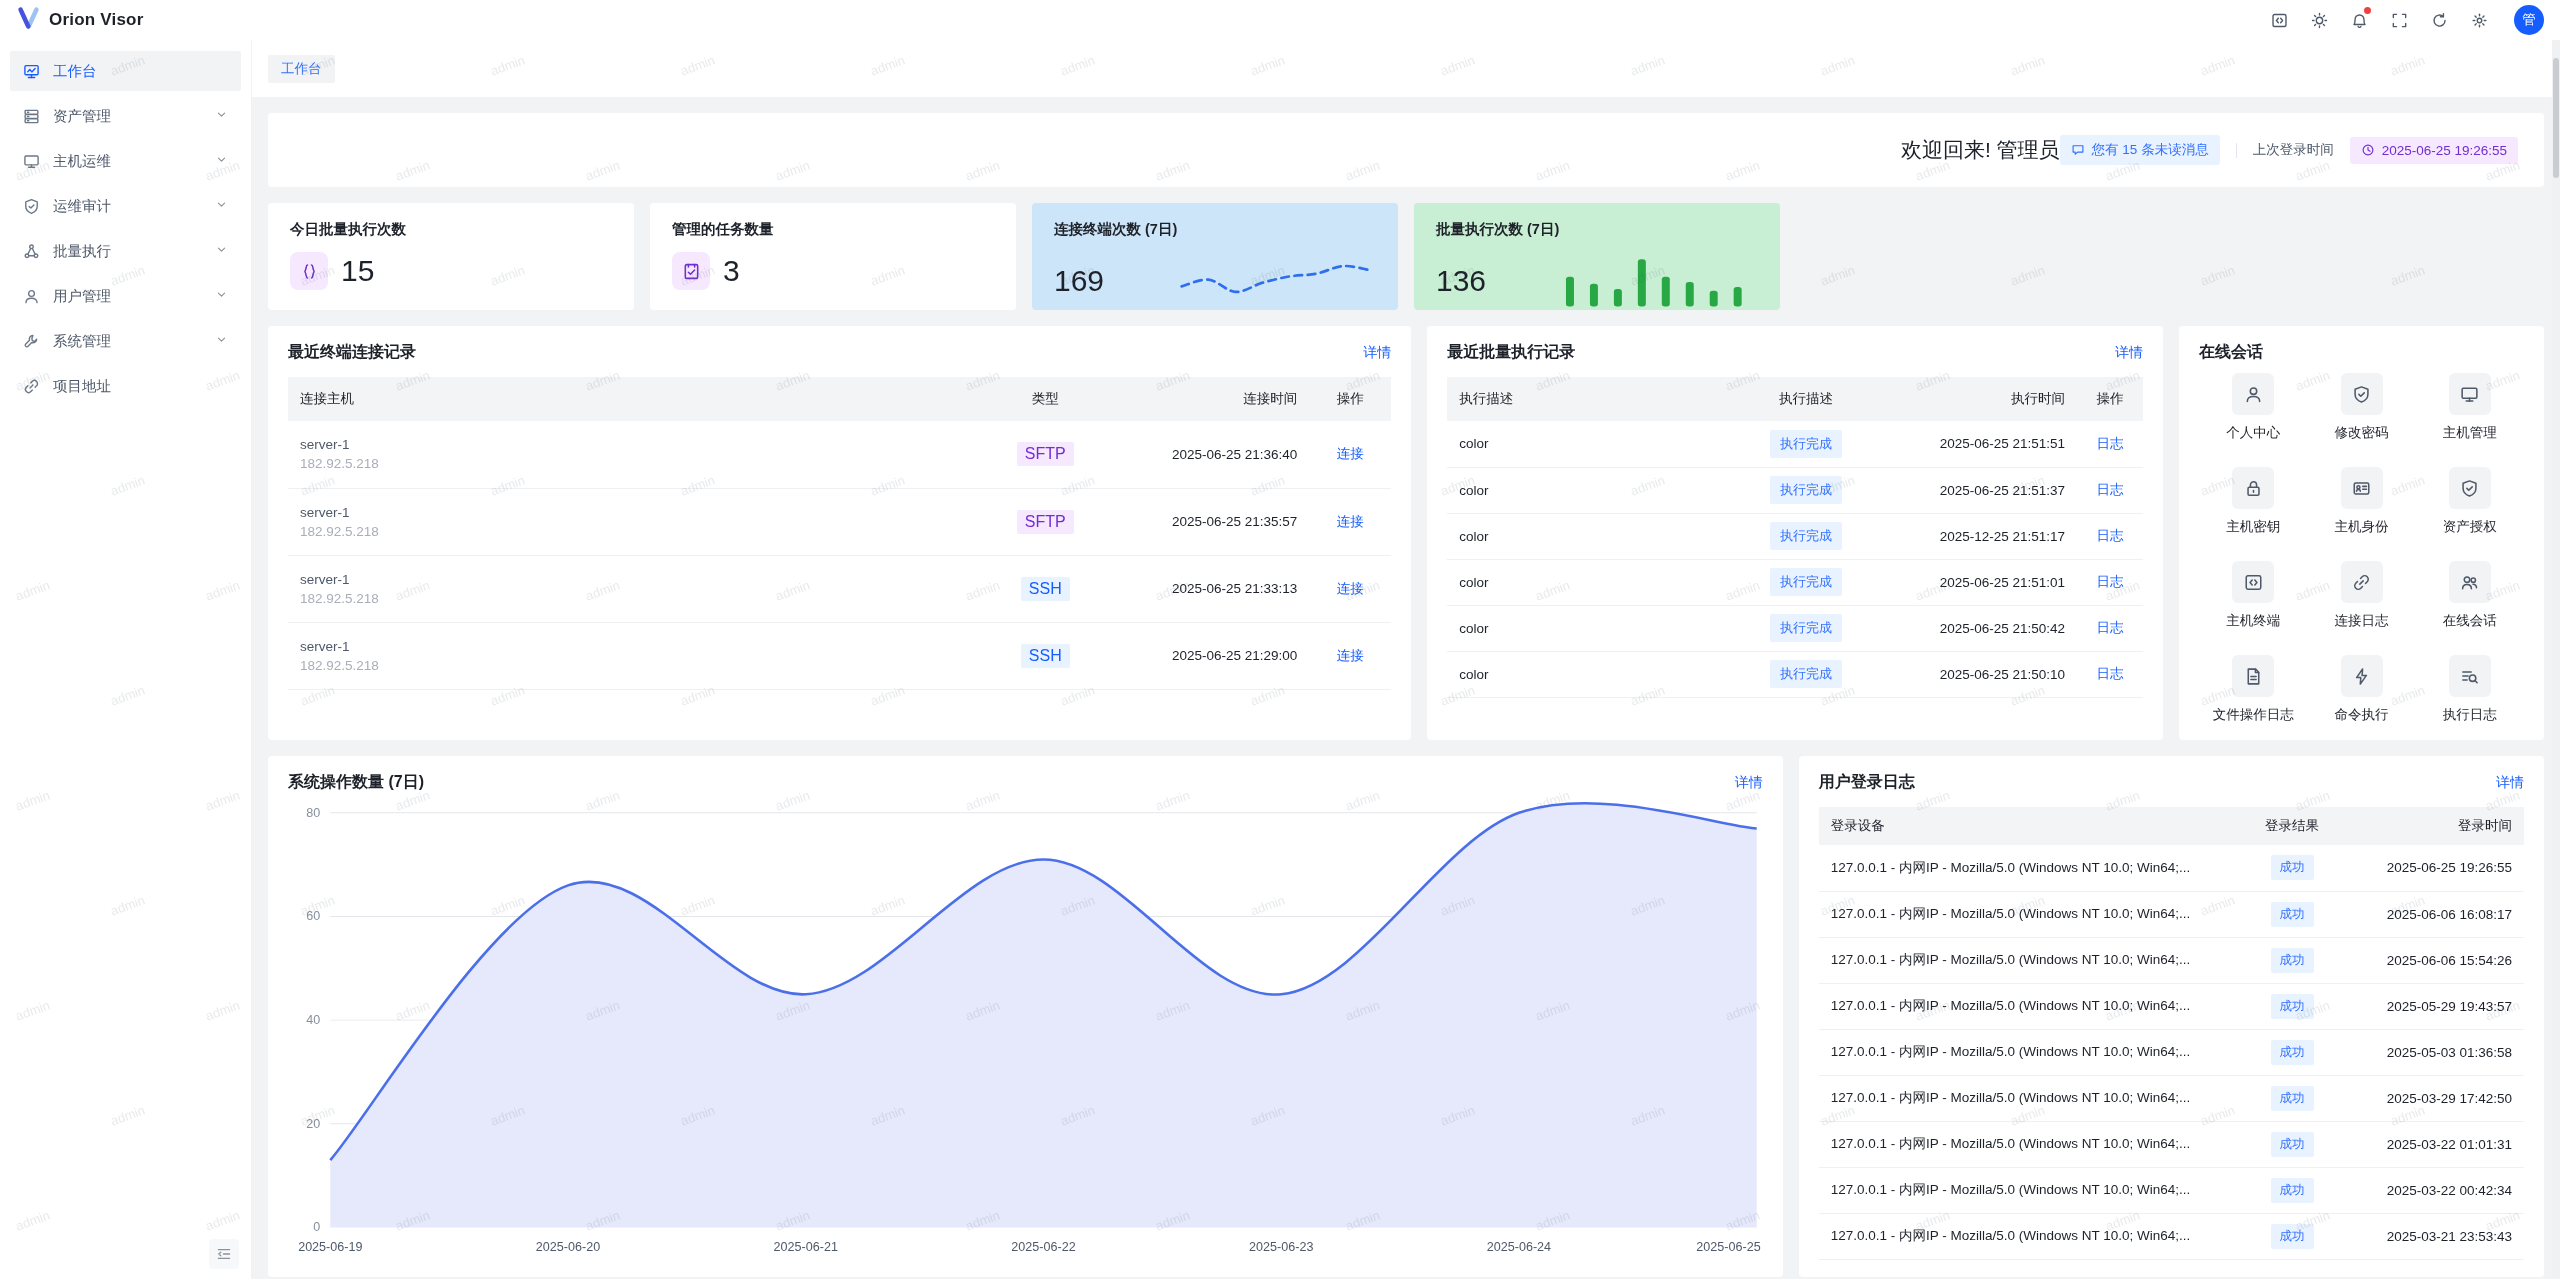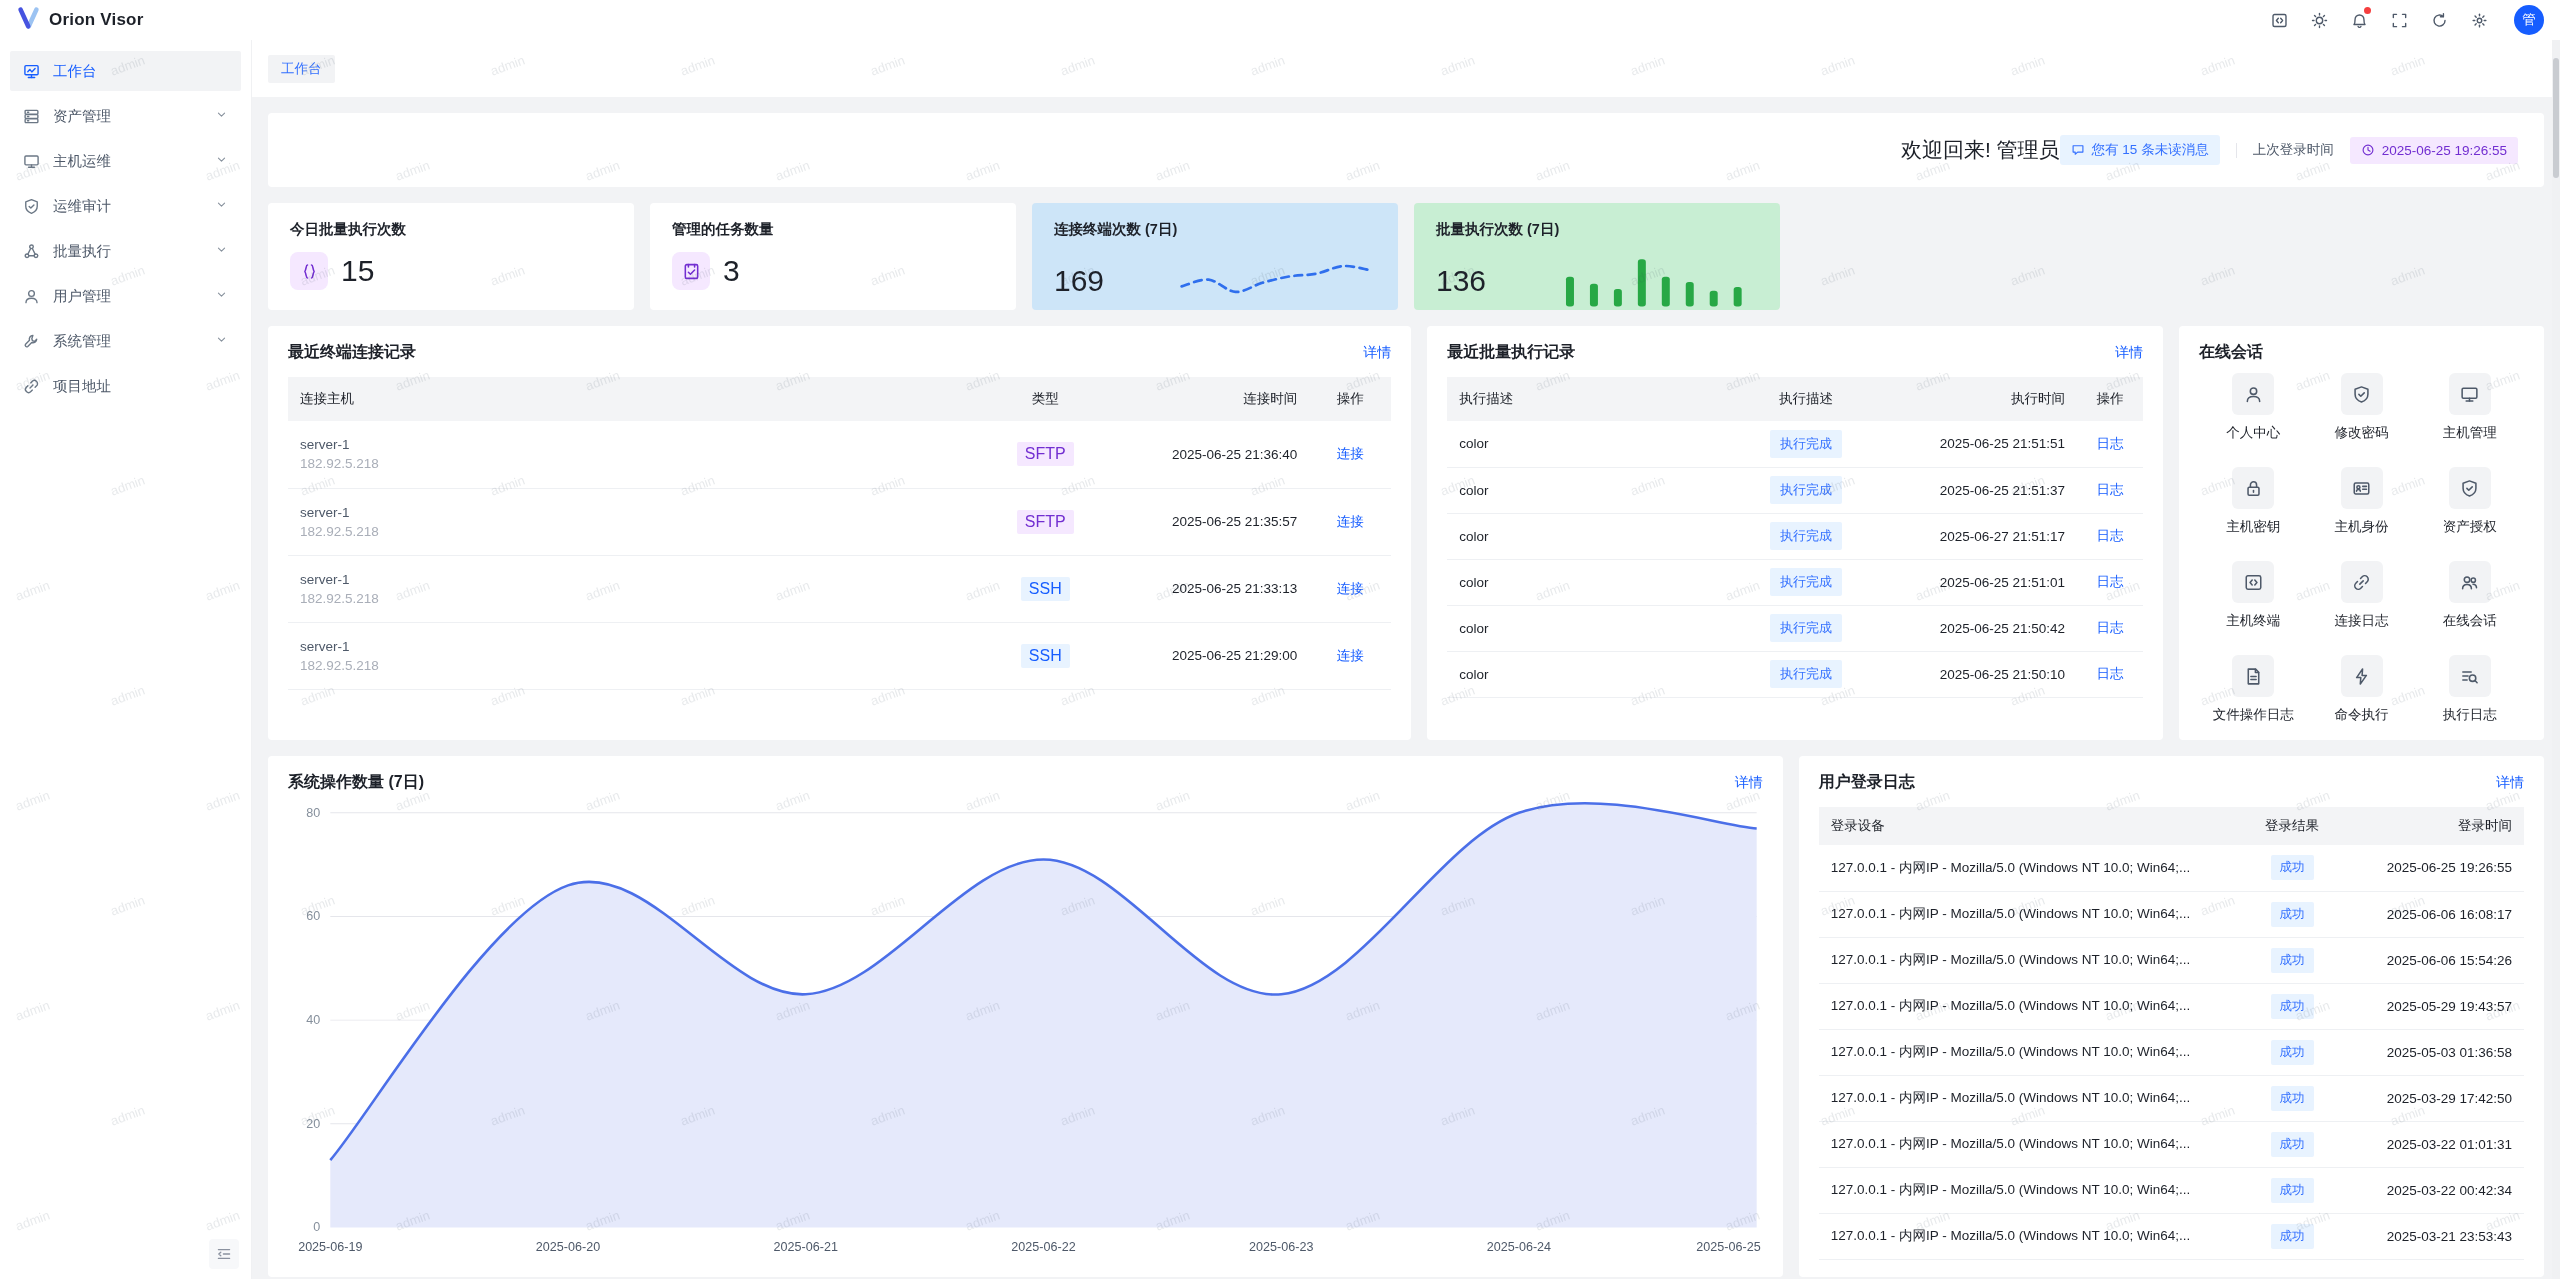--- a/index.html
+++ b/index.html
@@ -495,21 +495,21 @@
       </tr>
                     <tr class="row-h46">
         <td>color</td>
         <td class="c"><span class="status-chip">执行完成</span></td>
         <td class="r">2025-06-25 21:51:37</td>
         <td class="c"><a class="lnk">日志</a></td>
       </tr>
                     <tr class="row-h46">
         <td>color</td>
         <td class="c"><span class="status-chip">执行完成</span></td>
-        <td class="r">2025-06-27 21:51:17</td>
+        <td class="r">2025-12-25 21:51:17</td>
         <td class="c"><a class="lnk">日志</a></td>
       </tr>
                     <tr class="row-h46">
         <td>color</td>
         <td class="c"><span class="status-chip">执行完成</span></td>
         <td class="r">2025-06-25 21:51:01</td>
         <td class="c"><a class="lnk">日志</a></td>
       </tr>
                     <tr class="row-h46">
         <td>color</td>

